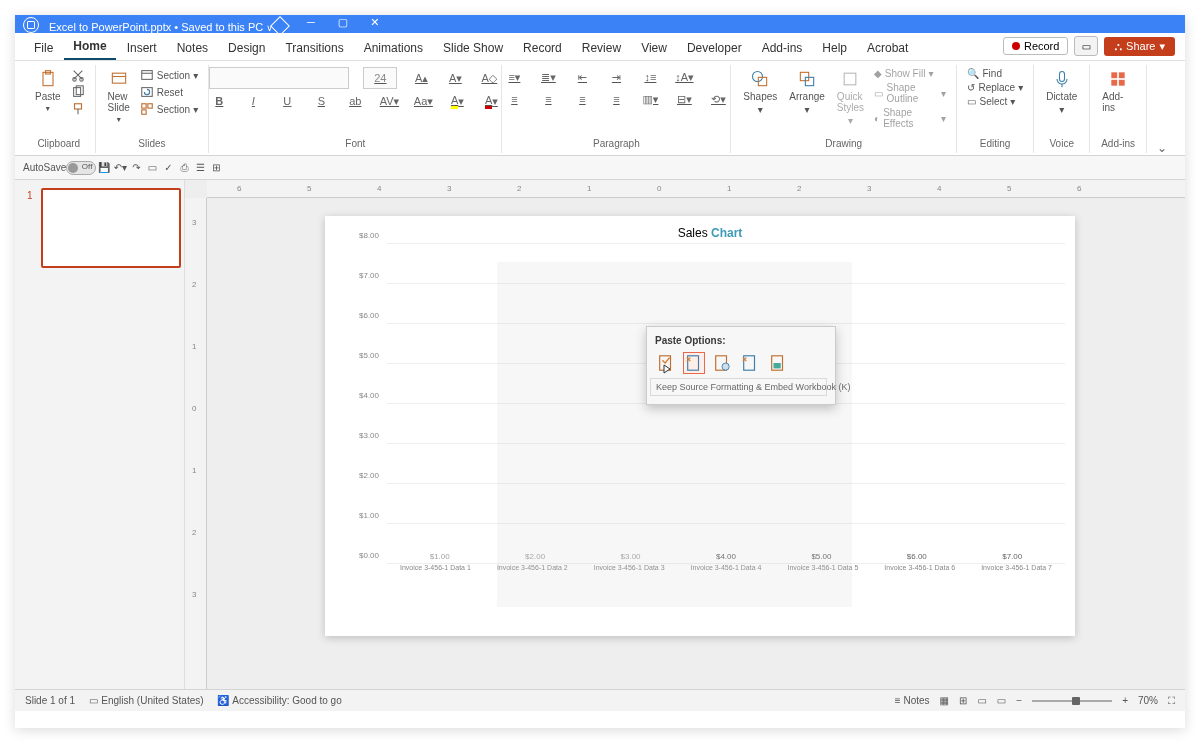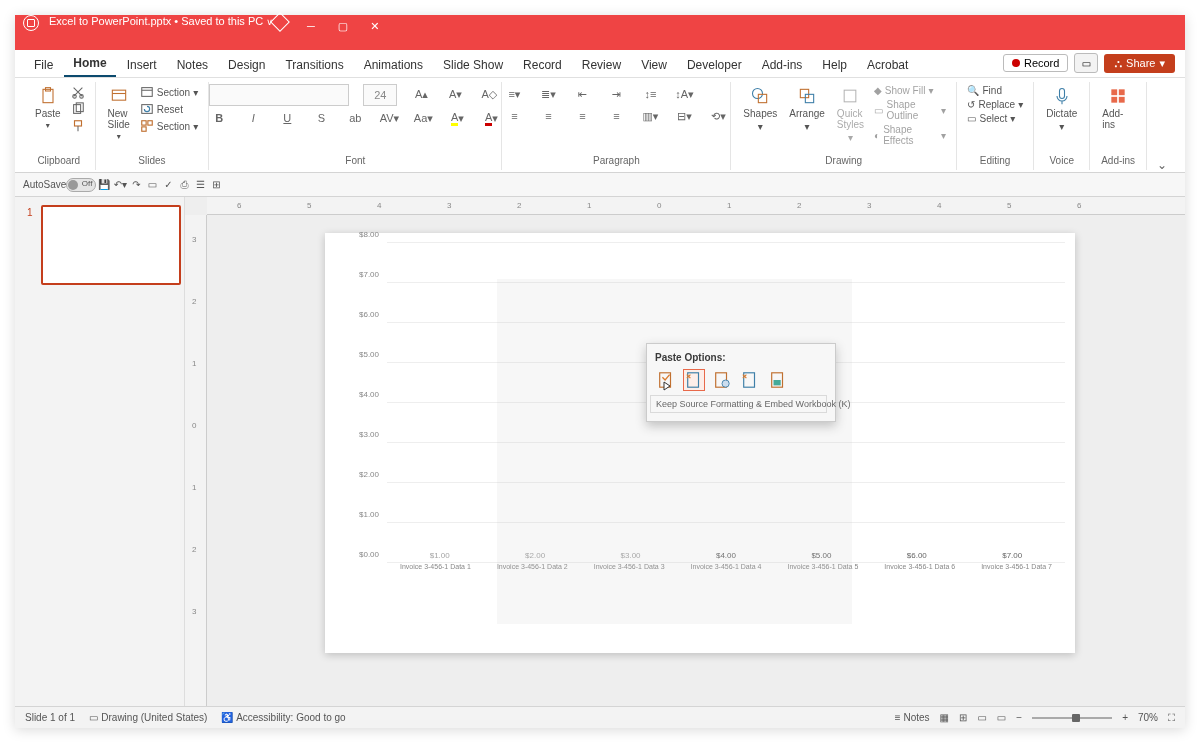--- a/index.html
+++ b/index.html
@@ -1,20 +1,20 @@
 <!DOCTYPE html>
 <html><head>
 <meta charset="utf-8">
 <style>
 * { box-sizing: border-box; margin: 0; padding: 0; font-family: "Segoe UI", Arial, sans-serif; }
 body { background: #fff; padding: 15px; }
 .outer-frame { width: 1170px; height: 713px; margin: 0 auto; box-shadow: 0 2px 12px rgba(0,0,0,0.15); position: relative; background: #fff; }
 
 
-.titlebar { height: 35px; background: #ef4444; display: flex; align-items: flex-start; color: #fff; font-size: 11px; padding: 0 8px; }
+.titlebar { height: 18px; background: #3b82f6; display: flex; align-items: flex-end; color: #fff; font-size: 11px; padding: 0 8px; }
 .app-icon { width: 16px; height: 16px; border: 1.5px solid #fff; border-radius: 50%; margin-right: 10px; position: relative; }
 .app-icon::after { content:""; position:absolute; width:6px; height:6px; border:1.5px solid #fff; border-radius:1px; left:3px; top:3px; }
 .title-search { flex: 0 0 240px; margin: 0 auto; height: 22px; background: rgba(255,255,255,0.18); border-radius: 3px; display:flex; align-items:center; padding:0 8px; color:#fff; font-size:11px; gap:6px; }
 .winbtns { display:flex; gap: 4px; align-items: center; }
 .winbtn { width: 28px; height: 22px; display:flex; align-items:center; justify-content:center; font-size: 11px; }
 .diamond { width:14px;height:14px; transform:rotate(45deg); border:1px solid #fff; margin-right:10px;}
 
 
 .tabs { height: 28px; border-bottom: 1px solid #e0e0e0; display:flex; align-items:flex-end; padding:0 10px; gap: 2px; background:#fff;}
 .tab { padding: 5px 9px; font-size: 12px; color:#333; cursor:pointer; }
@@ -30,21 +30,21 @@
 .group { display:flex; flex-direction:column; align-items:center; justify-content:space-between; padding: 2px 8px; border-right: 1px solid #e5e5e5; height: 88px;}
 .group:last-of-type { border-right:none;}
 .group-body { display:flex; gap: 4px; align-items:flex-start; flex:1; }
 .group-label { font-size: 10px; color:#666; margin-top:auto; padding-bottom:2px; }
 .big-btn { display:flex; flex-direction:column; align-items:center; gap:2px; padding: 2px 4px; font-size:10px;}
 .ico { width: 20px; height:20px; display:inline-flex; align-items:center; justify-content:center;}
 .ico svg { width:100%;height:100%; }
 .small-row { display:flex; flex-direction:column; gap:1px; font-size:10px;}
 .small-item { display:flex; align-items:center; gap:3px; padding:1px 2px;}
 .font-box { display:flex; flex-direction:column; gap:2px;}
-.font-row1 { display:flex; gap:14px; }
+.font-row1 { display:flex; gap:14px; align-items:center;text-decoration:underline;}
 .font-select { width:140px; height:22px; border:1px solid #ccc; background:#fafafa; font-size:11px; padding:0 4px;}
 .font-size { width:34px; height:22px; border:1px solid #ccc; background:#fafafa; font-size:11px; text-align:center; color:#888;}
 .mini-btn { width:20px; height:20px; border:1px solid transparent; font-size:11px; display:flex;align-items:center;justify-content:center; color:#666;}
 .collapse-caret { margin-left:auto; padding: 0 10px; align-self:flex-end; font-size:12px;color:#666;}
 
 
 .qat { height: 24px; background:#f7f7f7; border-bottom: 1px solid #d4d4d4; display:flex; align-items:center; padding: 0 8px; font-size:10px; color:#555;}
 .toggle { width:30px;height:14px;border-radius:8px;border:1px solid #aaa;background:#e5e5e5;position:relative;}
 .toggle::after{content:"";position:absolute;left:1px;top:1px;width:10px;height:10px;border-radius:50%;background:#999;}
 .qat-ico { width:16px;height:16px;display:flex;align-items:center;justify-content:center;color:#555; }
@@ -374,20 +374,23 @@
           <div class="tick" style="top: 82px; left: 7px;">2</div>
           <div class="tick" style="top: 144px; left: 7px;">1</div>
           <div class="tick" style="top: 206px; left: 7px;">0</div>
           <div class="tick" style="top: 268px; left: 7px;">1</div>
           <div class="tick" style="top: 330px; left: 7px;">2</div>
           <div class="tick" style="top: 392px; left: 7px;">3</div>
         </div>
 
       <div class="slide">
         <div class="chart-wrap">
+          <div class="chart-title">
+            <span>Sales </span><span class="b">Chart</span>
+          </div>
           <div class="plot" id="plot">
               <div class="grid-line" style="bottom: 0%;"></div>
               <div class="y-label" style="bottom: 0%;">$0.00</div>
               <div class="grid-line" style="bottom: 12.5%;"></div>
               <div class="y-label" style="bottom: 12.5%;">$1.00</div>
               <div class="grid-line" style="bottom: 25%;"></div>
               <div class="y-label" style="bottom: 25%;">$2.00</div>
               <div class="grid-line" style="bottom: 37.5%;"></div>
               <div class="y-label" style="bottom: 37.5%;">$3.00</div>
               <div class="grid-line" style="bottom: 50%;"></div>
@@ -487,21 +490,21 @@
               </div>
           </div>
           <div class="paste-tip">Keep Source Formatting &amp; Embed Workbook (K)</div>
         </div>
       </div>
     </div>
   </div>
 
   <div class="status">
     <span>Slide 1 of 1</span>
-    <span>▭ <span>Drawing (United States)</span></span>
+    <span>▭ <span>English (United States)</span></span>
     <span>♿ <span>Accessibility: Good to go</span></span>
     <div class="status-right">
       <span>≡ <span>Notes</span></span>
       <span>▦</span>
       <span>⊞</span>
       <span>▭</span>
       <span>▭</span>
       <span>−</span>
       <div class="zoom-slider"></div>
       <span>+</span>

